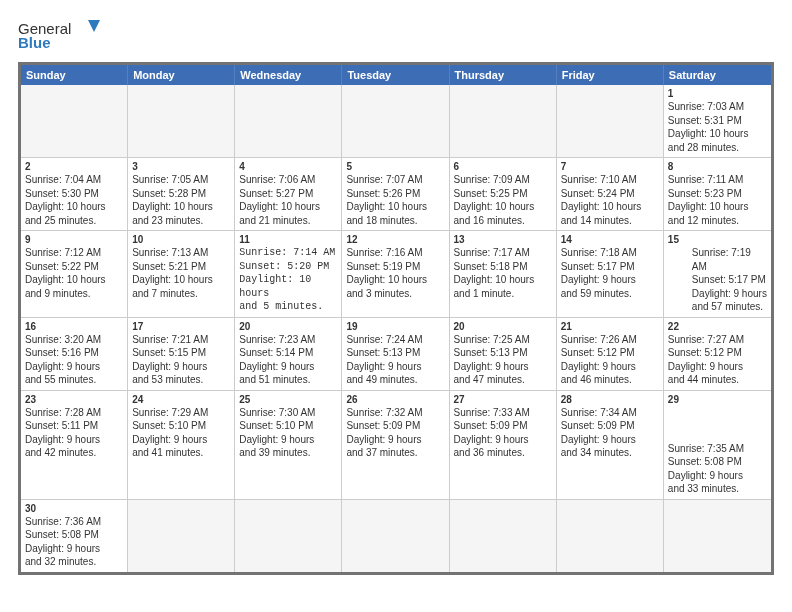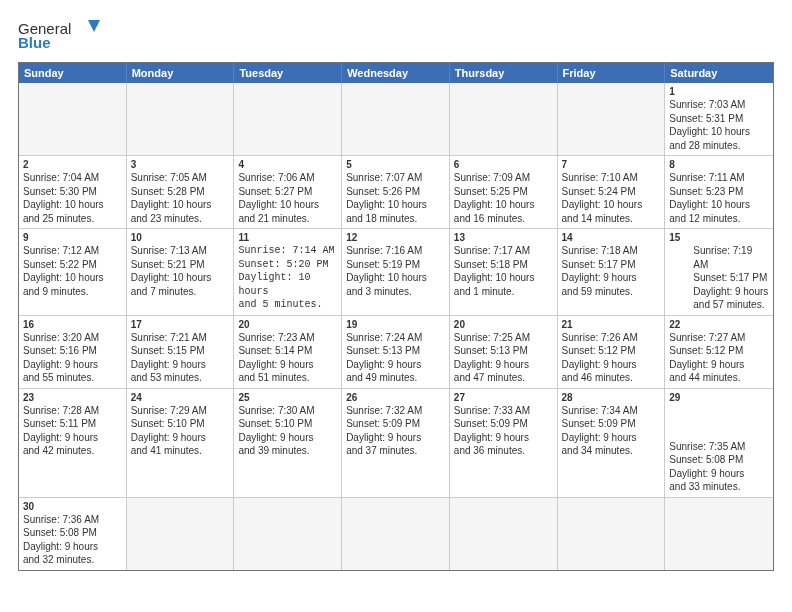--- a/index.html
+++ b/index.html
@@ -38,21 +38,21 @@
       line-height: 1.1;
     }
     .location {
       font-size: 13px;
       color: #555;
     }
     .calendar {
       flex: 1;
       display: flex;
       flex-direction: column;
-      border: 1px solid #737373;
+      border: 3px solid #737373;
     }
     .cal-header {
       display: grid;
       grid-template-columns: repeat(7, 1fr);
       background: #3d6db5;
     }
     .cal-header-cell {
       color: #fff;
       font-size: 11px;
       font-weight: bold;
@@ -112,22 +112,22 @@
     <div class="title-block">
       <div class="month-year"></div>
       <div class="location"></div>
     </div>
   </div>
 
   <div class="calendar">
     <div class="cal-header">
     <div class="cal-header-cell">Sunday</div>
         <div class="cal-header-cell">Monday</div>
+        <div class="cal-header-cell">Wednesday</div>
         <div class="cal-header-cell">Tuesday</div>
-        <div class="cal-header-cell">Wednesday</div>
         <div class="cal-header-cell">Thursday</div>
         <div class="cal-header-cell">Friday</div>
         <div class="cal-header-cell">Saturday</div>
       </div>
     <div class="cal-body">
     <div class="cal-row">
           <div class="cal-cell empty"></div>
           <div class="cal-cell empty"></div>
           <div class="cal-cell empty"></div>
           <div class="cal-cell empty"></div>

